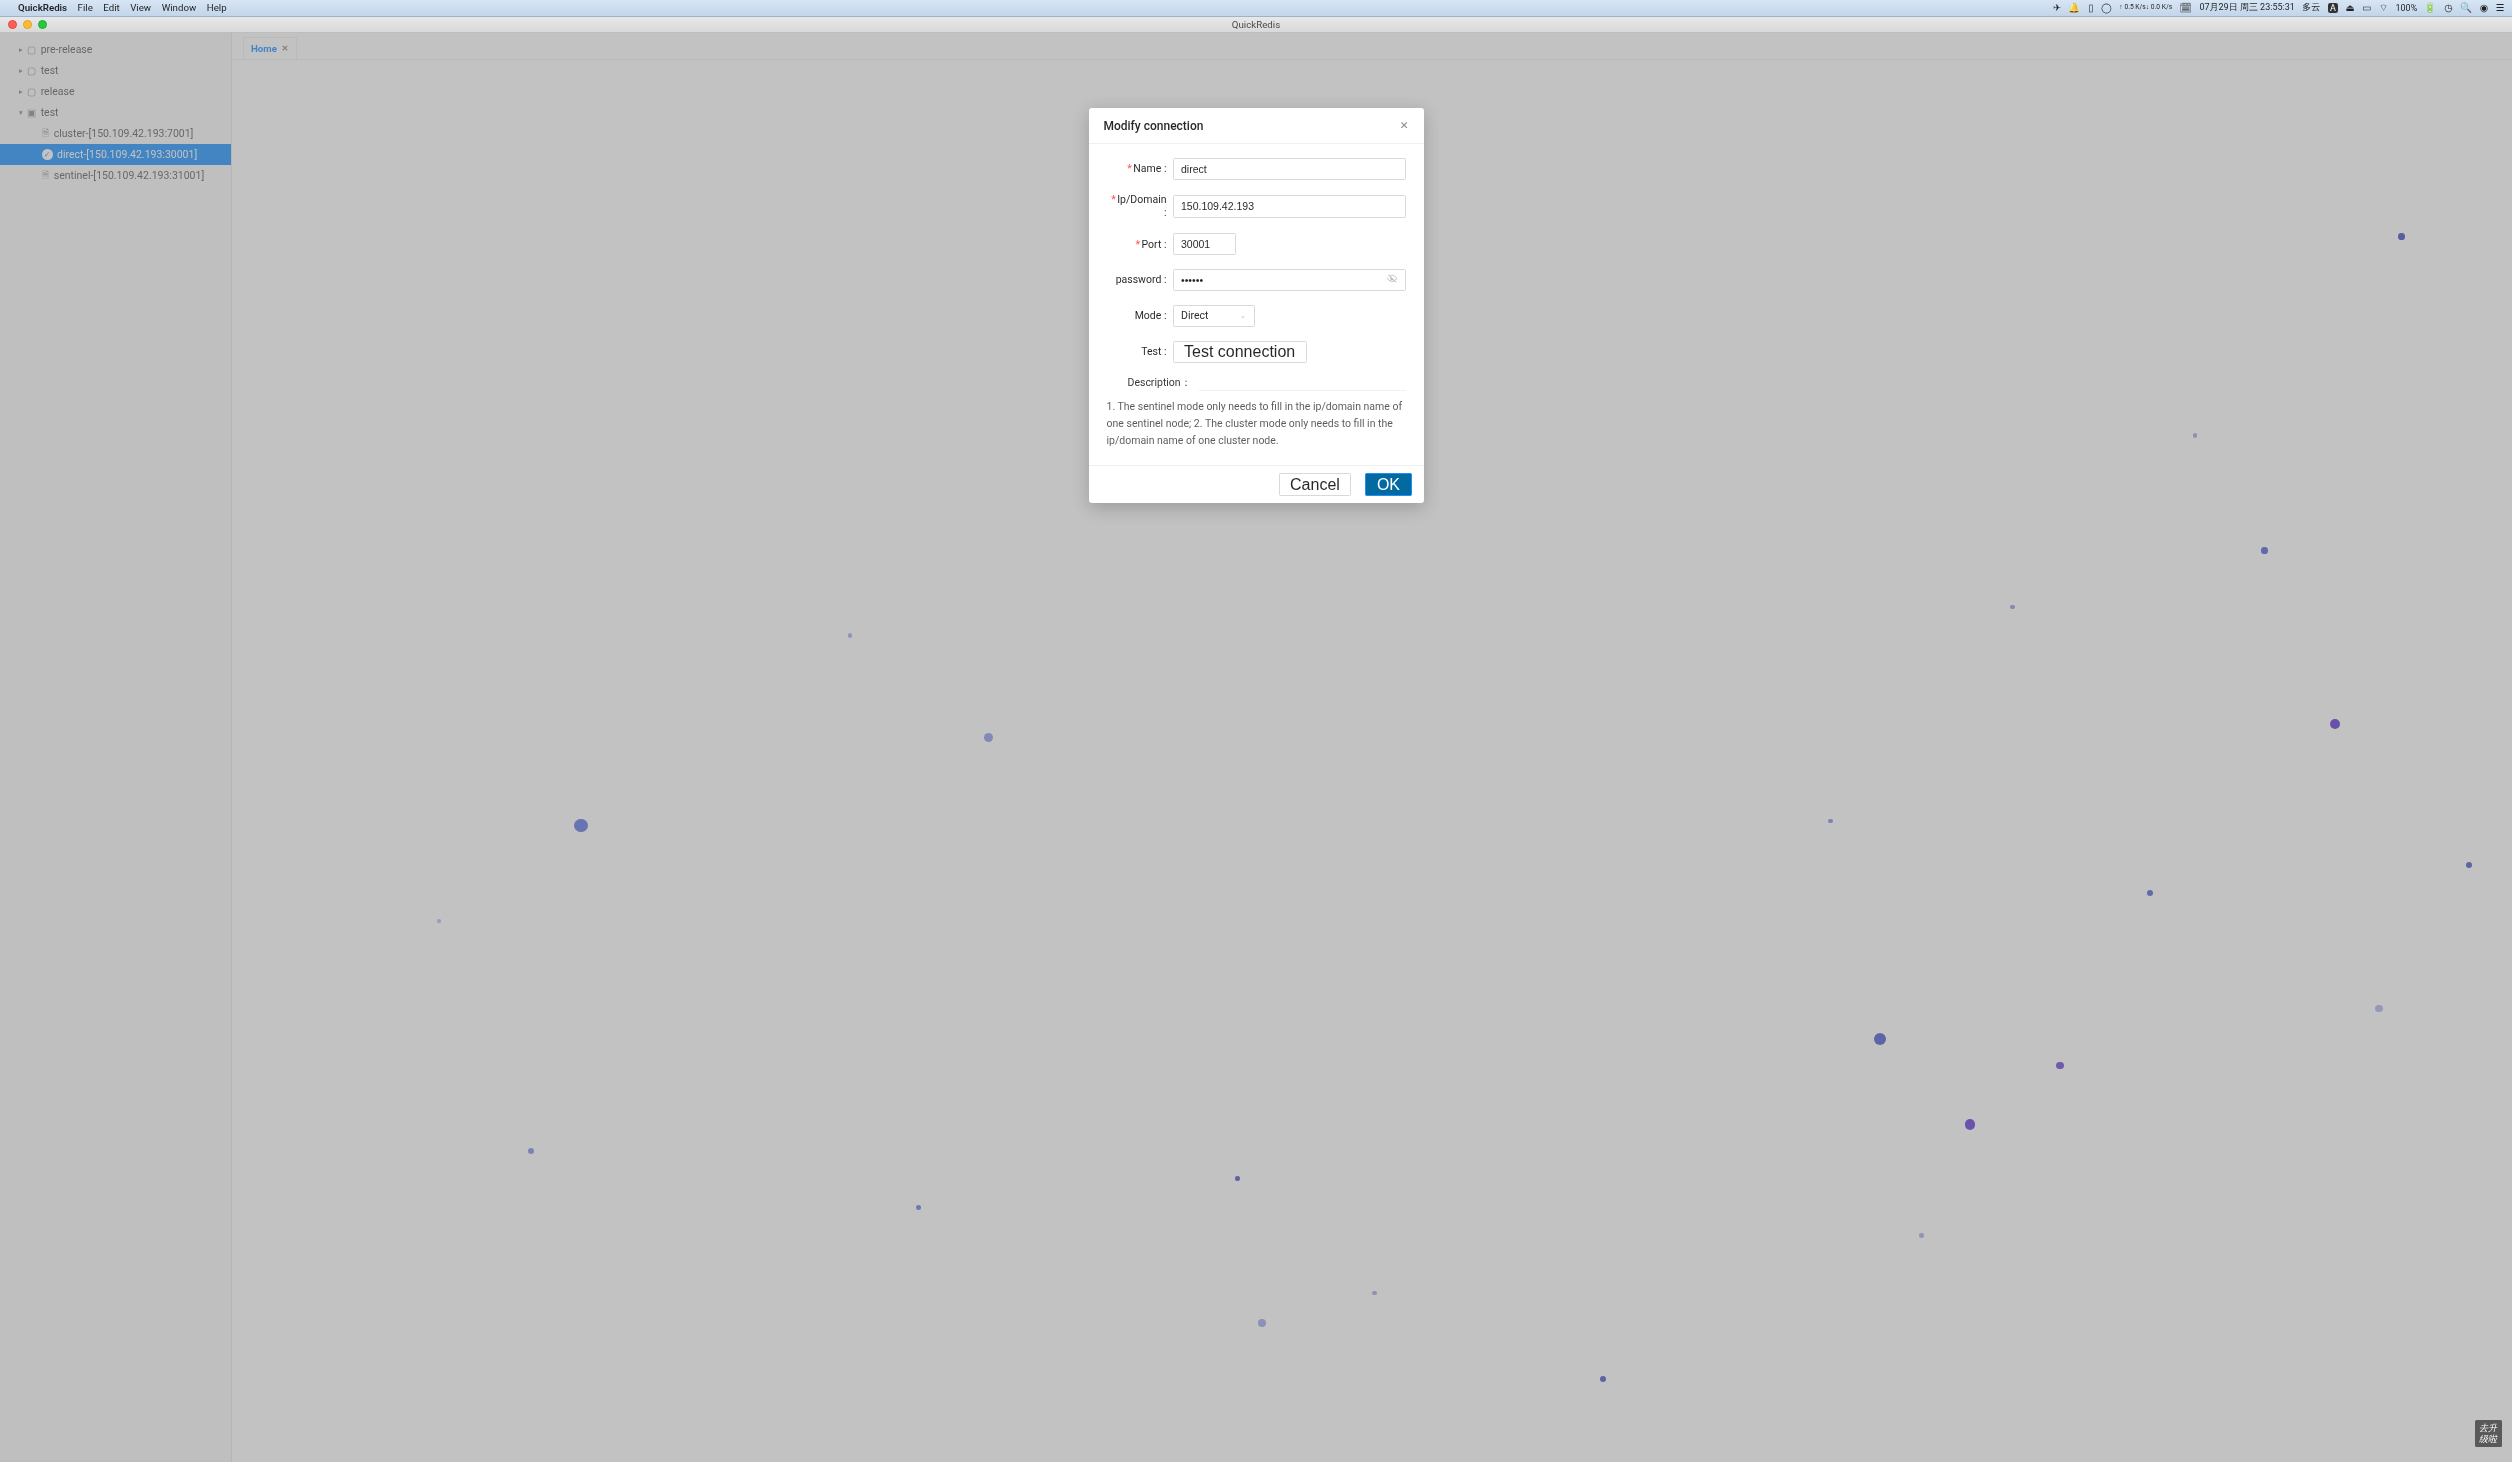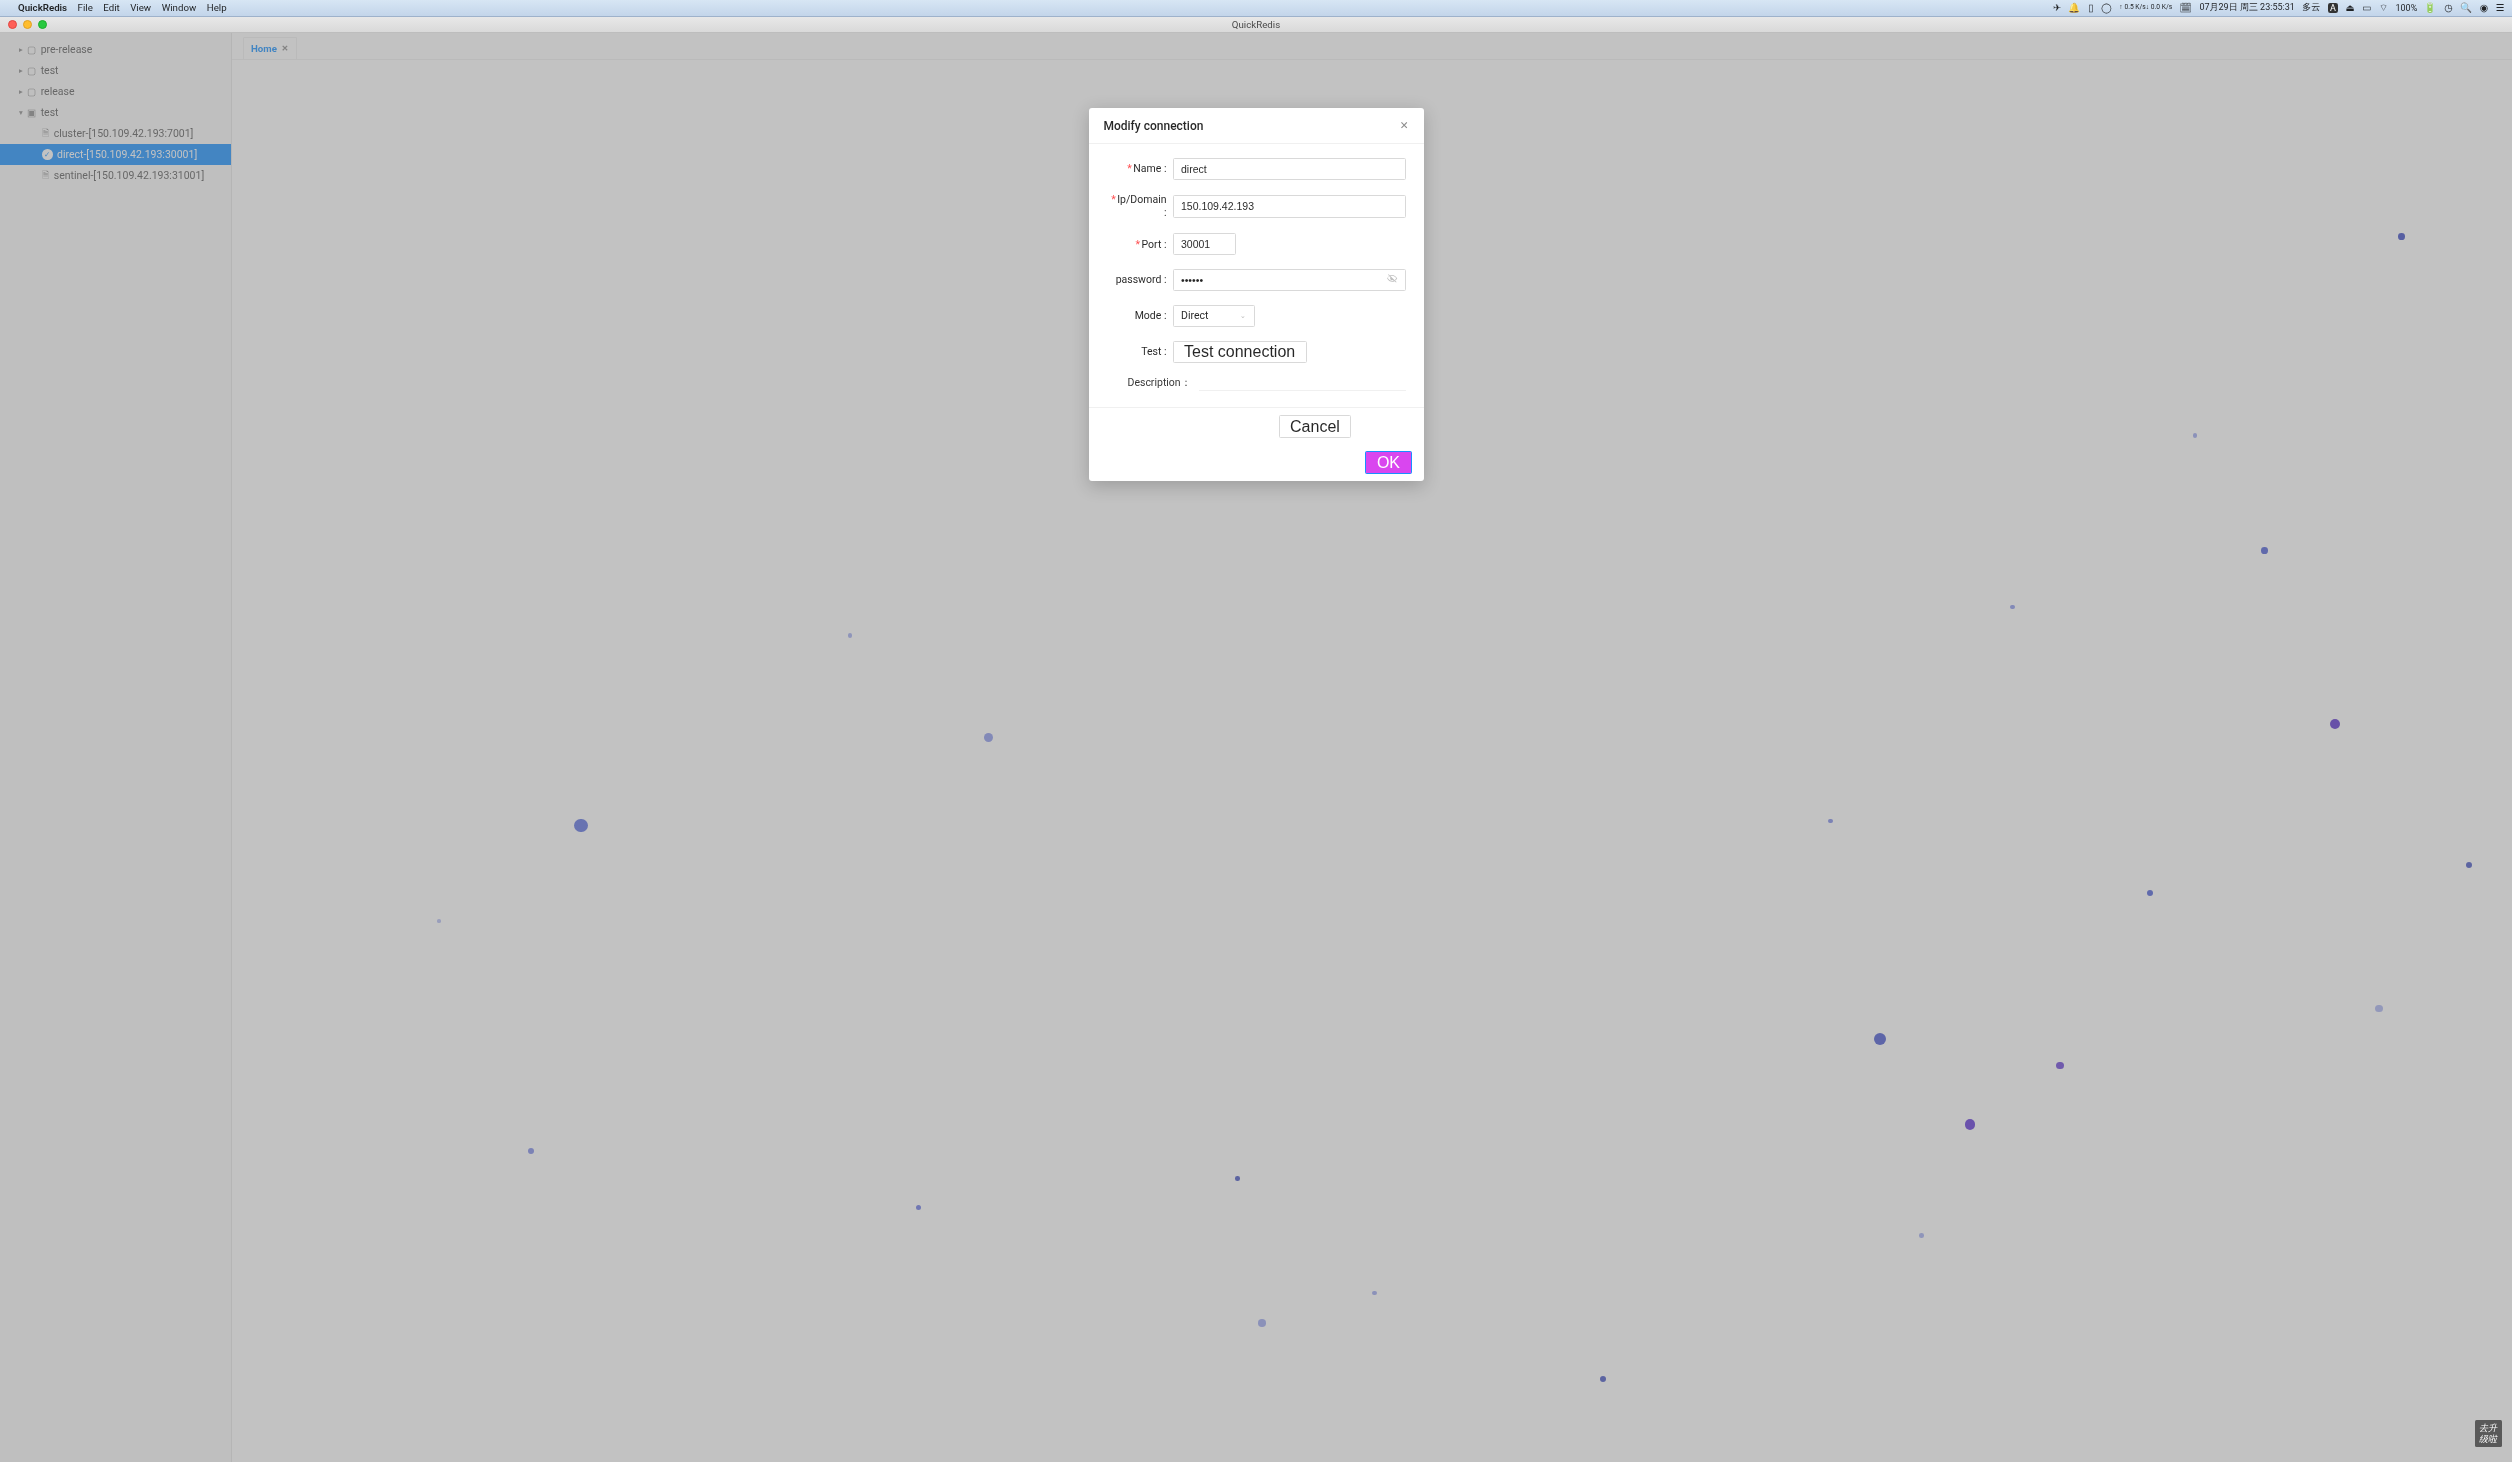--- a/index.html
+++ b/index.html
@@ -105,21 +105,21 @@
     .select {
       width:82px; height:22.4px; border:0.7px solid #d9d9d9; border-radius:1.5px;
       padding:0 7.5px; display:flex; align-items:center; justify-content:space-between;
       color:rgba(0,0,0,0.85); cursor:pointer;
     }
     .select .arrow { color:#bfbfbf; font-size:7.5px;}
     .btn {
       height:22.4px; padding:0 10.5px; border:0.7px solid #d9d9d9; border-radius:1.5px;
       background:#fff; cursor:pointer; font-size:16px; color:rgba(0,0,0,0.85);
     }
-    .btn.primary { background:#d946ef; border-color:#1890ff; color:#fff;margin-top:36px;}
+    .btn.primary { background:#0369a1; border-color:#1890ff; color:#fff;}
     .divider-row { display:flex; align-items:flex-end; margin:2px 0 9px;}
     .divider-row .lbl { font-size:10.5px; color:rgba(0,0,0,0.8); margin-right:7.5px; padding-left:21px;}
     .divider-row .line { flex:1; height:0.7px; background:#f0f0f0;}
     .desc-text { font-size:10.5px; color:rgba(0,0,0,0.65); line-height:1.6; padding:0 0 7.5px;}
     .modal-footer {
       border-top:0.7px solid #f0f0f0;
       padding:7.5px 12px;
       display:flex; justify-content:flex-end; gap:14px;
     }
     
@@ -299,20 +299,21 @@
         <div class="form-row">
           <div class="form-label"><span>Test</span> :</div>
           <div class="form-control">
             <button class="btn">Test connection</button>
           </div>
         </div>
         <div class="divider-row">
           <span class="lbl">Description：</span>
           <div class="line"></div>
         </div>
+        <div class="desc-text">1. The sentinel mode only needs to fill in the ip/domain name of one sentinel node; 2. The cluster mode only needs to fill in the ip/domain name of one cluster node.</div>
       </div>
       <div class="modal-footer">
         <button class="btn">Cancel</button>
         <button class="btn primary">OK</button>
       </div>
     </div>
   </div>
 </div>
 
 <div class="upgrade-badge">去升

